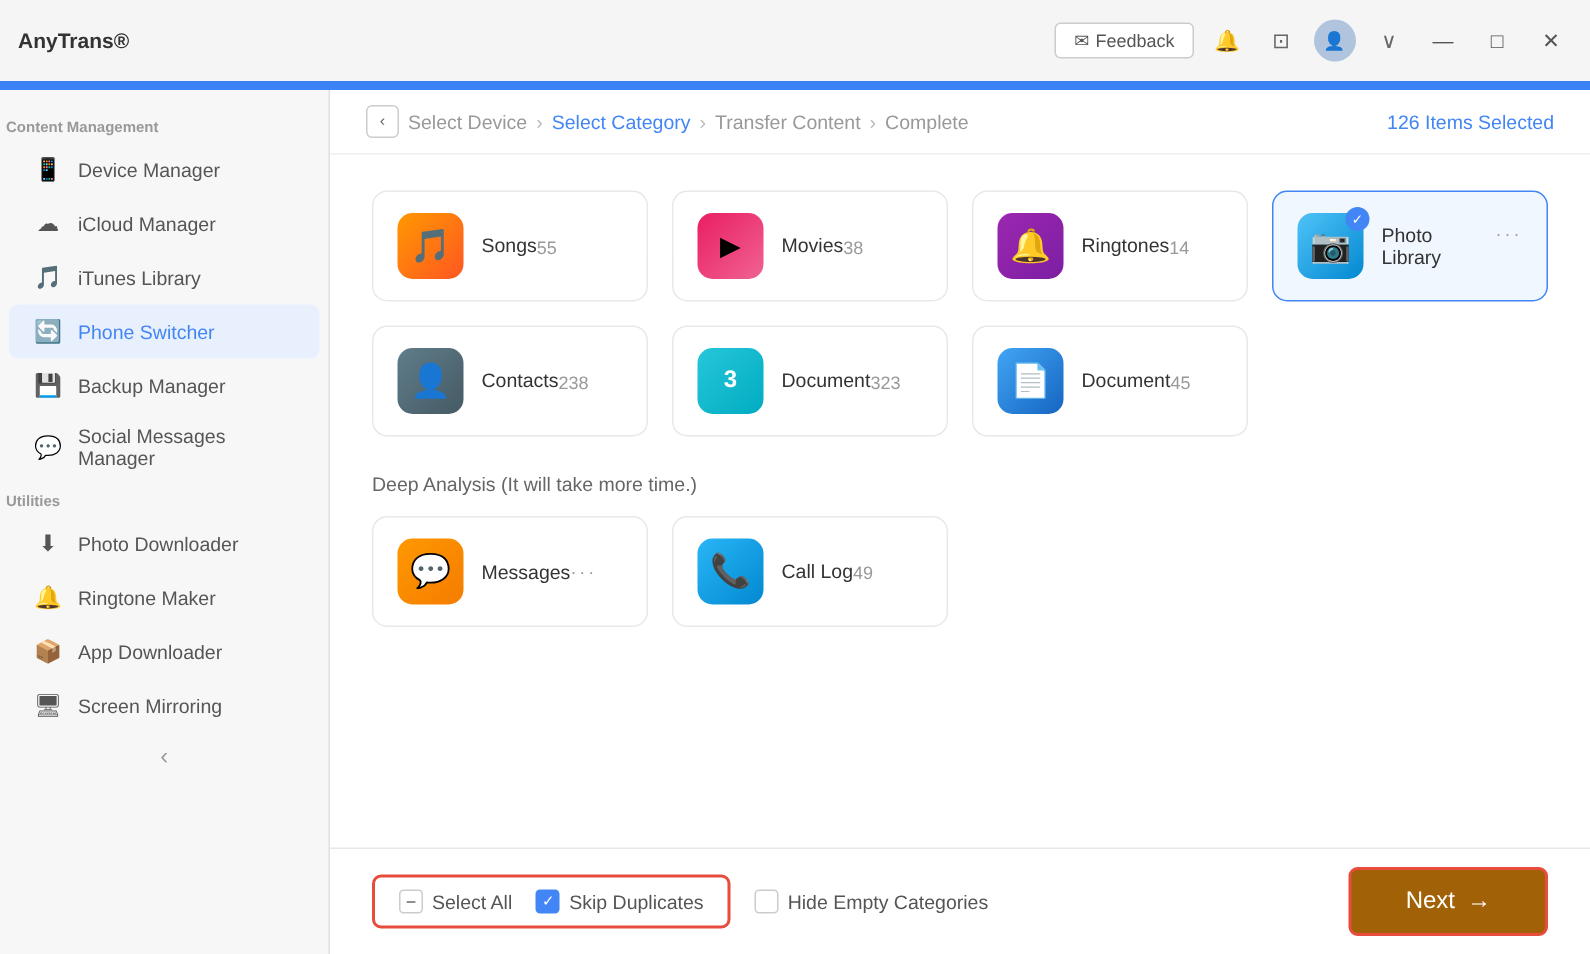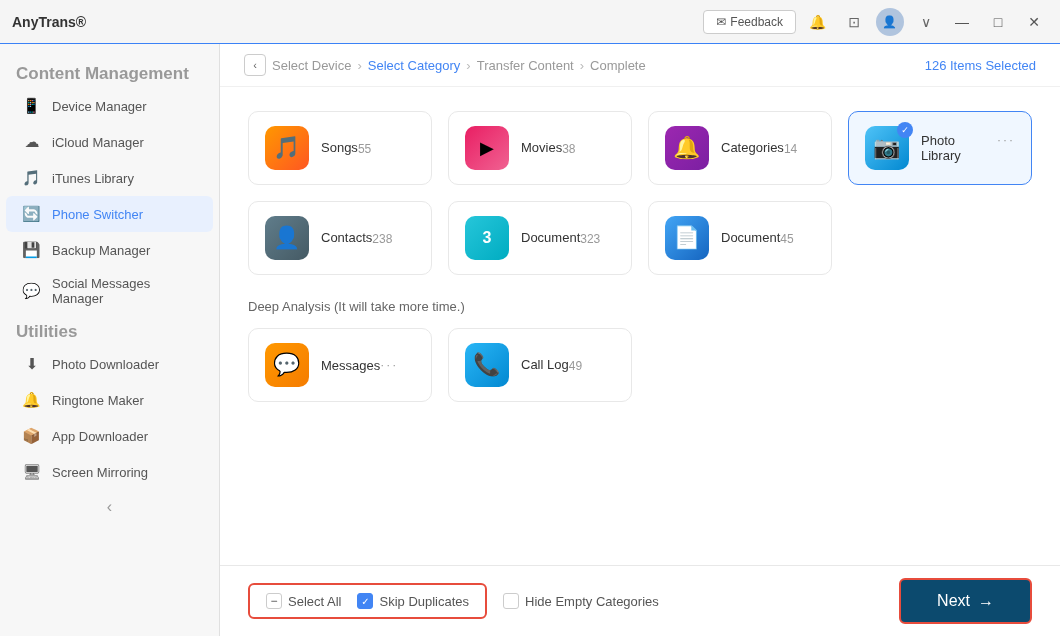--- a/index.html
+++ b/index.html
@@ -1,22 +1,22 @@
 <!DOCTYPE html>
 <html><head>
   <meta charset="utf-8">
   <style>
     * { box-sizing: border-box; margin: 0; padding: 0; }
     body { font-family: -apple-system, BlinkMacSystemFont, 'Segoe UI', sans-serif; background: #f0f0f0; width: 1060px; height: 636px; overflow: hidden; display: flex; flex-direction: column; }
 
     
     .titlebar {
-      height: 44px;
+      height: 60px;
       background: #f5f5f5;
-      border-bottom: 1px solid #3b82f6;
+      border-bottom: 6px solid #3b82f6;
       display: flex;
       align-items: center;
       justify-content: space-between;
       padding: 0 12px;
       flex-shrink: 0;
     }
     .titlebar-left {
       display: flex;
       align-items: center;
       gap: 8px;
@@ -85,24 +85,24 @@
     
     .sidebar {
       width: 220px;
       background: #f7f7f7;
       border-right: 1px solid #e0e0e0;
       padding: 12px 0;
       flex-shrink: 0;
       overflow-y: auto;
     }
     .sidebar-section-title {
-      font-size: 17px;
+      font-size: 10px;
       color: #999;
       font-weight: 600;
-      padding: 8px 16px 4px;
+      padding: 8px 4px 4px;
       text-transform: none;
     }
     .sidebar-item {
       display: flex;
       align-items: center;
       gap: 10px;
       padding: 8px 16px;
       cursor: pointer;
       border-radius: 6px;
       margin: 0 6px;
@@ -315,21 +315,21 @@
       gap: 6px;
       font-size: 13px;
       color: #555;
       cursor: pointer;
     }
     .next-btn {
       display: flex;
       align-items: center;
       gap: 8px;
       padding: 12px 36px;
-      background: #0c4a6e;
+      background: #a16207;
       color: white;
       border: none;
       border-radius: 6px;
       font-size: 16px;
       font-weight: 500;
       cursor: pointer;
       border: 2px solid #e74c3c;
     }
 
     
@@ -456,21 +456,21 @@
             <span class="cat-name">Movies</span>
             <span class="cat-count">38</span>
           </div>
         </div>
 
         <div class="category-card">
           <div class="cat-icon-wrap">
             <div class="cat-icon ringtones-bg">🔔</div>
           </div>
           <div class="cat-info">
-            <span class="cat-name">Categories</span>
+            <span class="cat-name">Ringtones</span>
             <span class="cat-count">14</span>
           </div>
         </div>
 
         <div class="category-card selected">
           <div class="cat-icon-wrap">
             <div class="cat-icon photolibrary-bg">📷</div>
             <div class="check-badge">✓</div>
           </div>
           <div class="cat-info">

